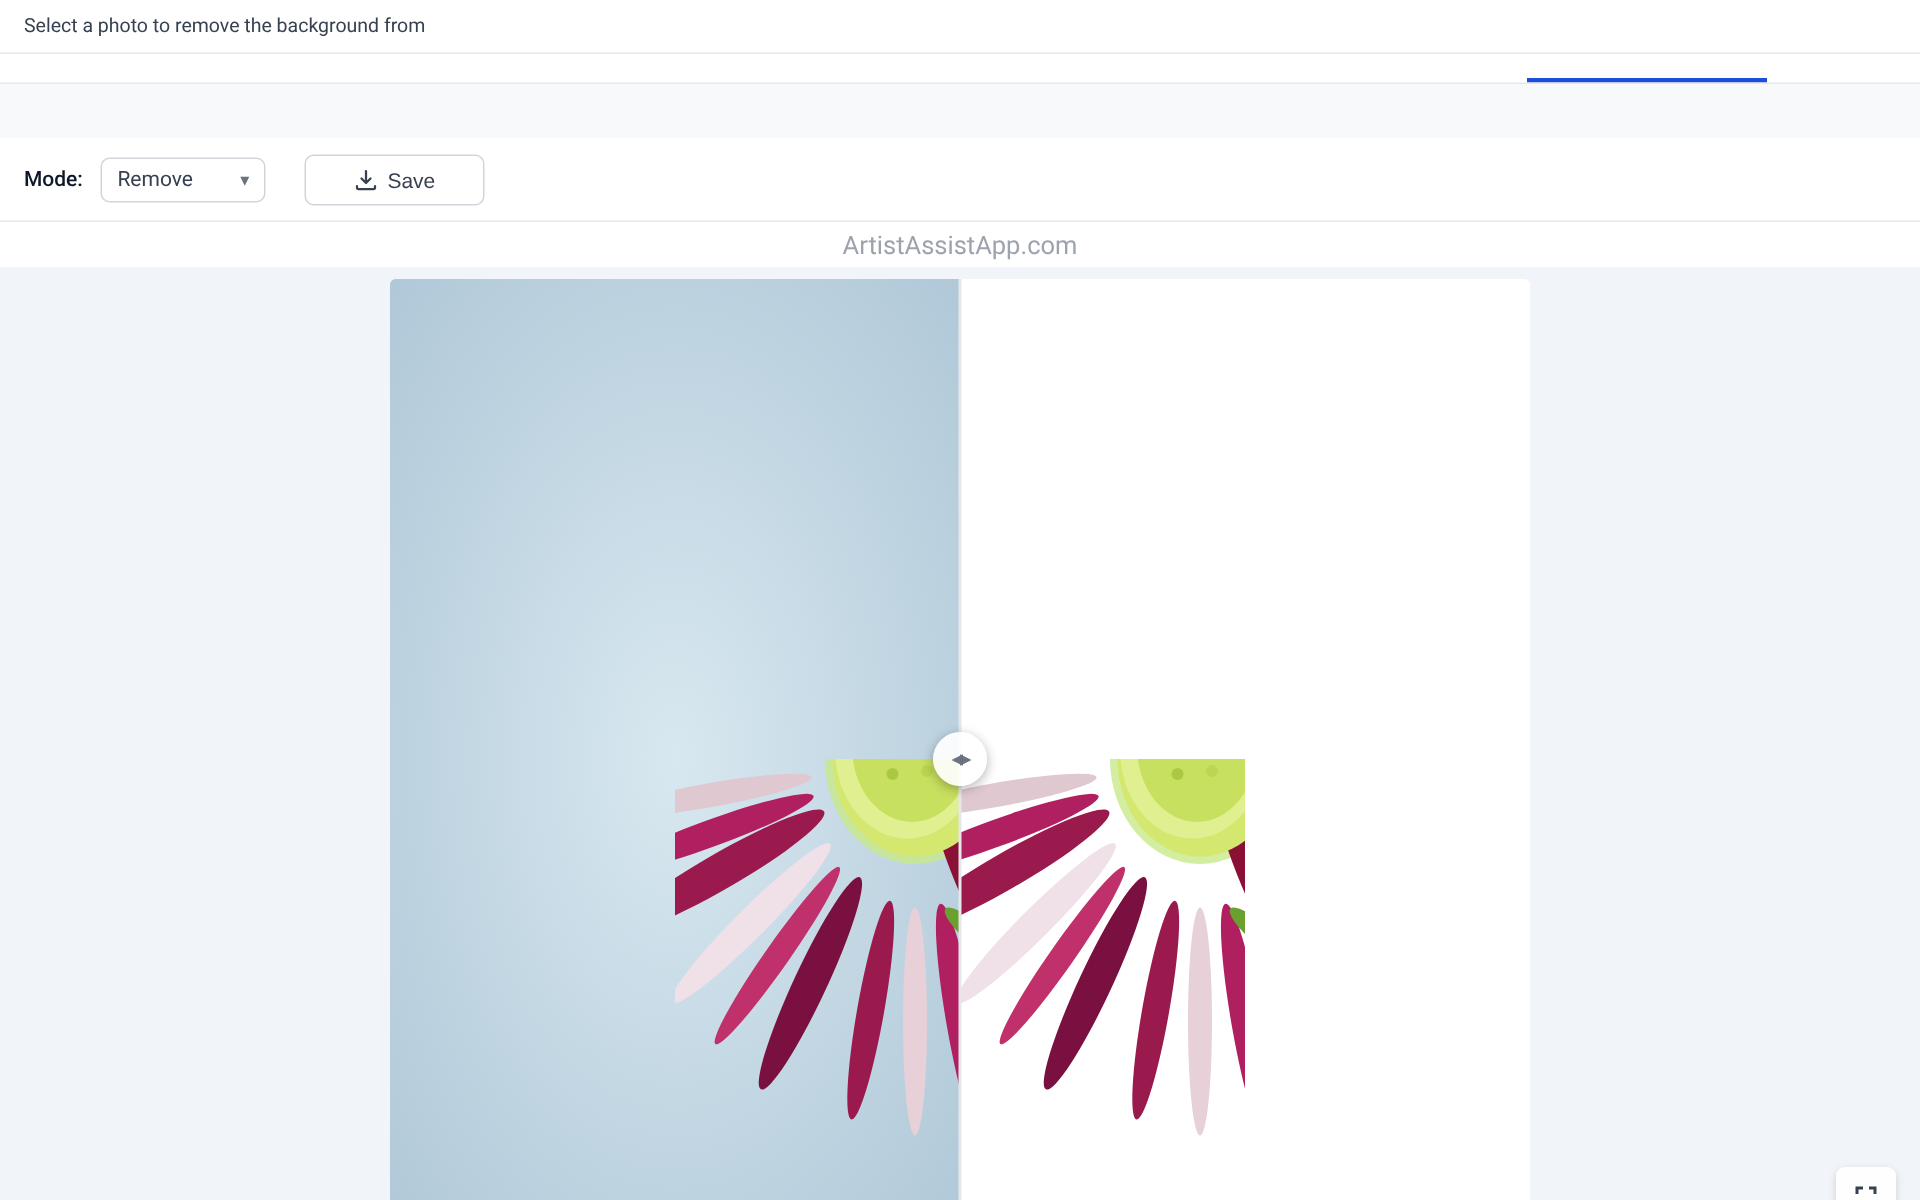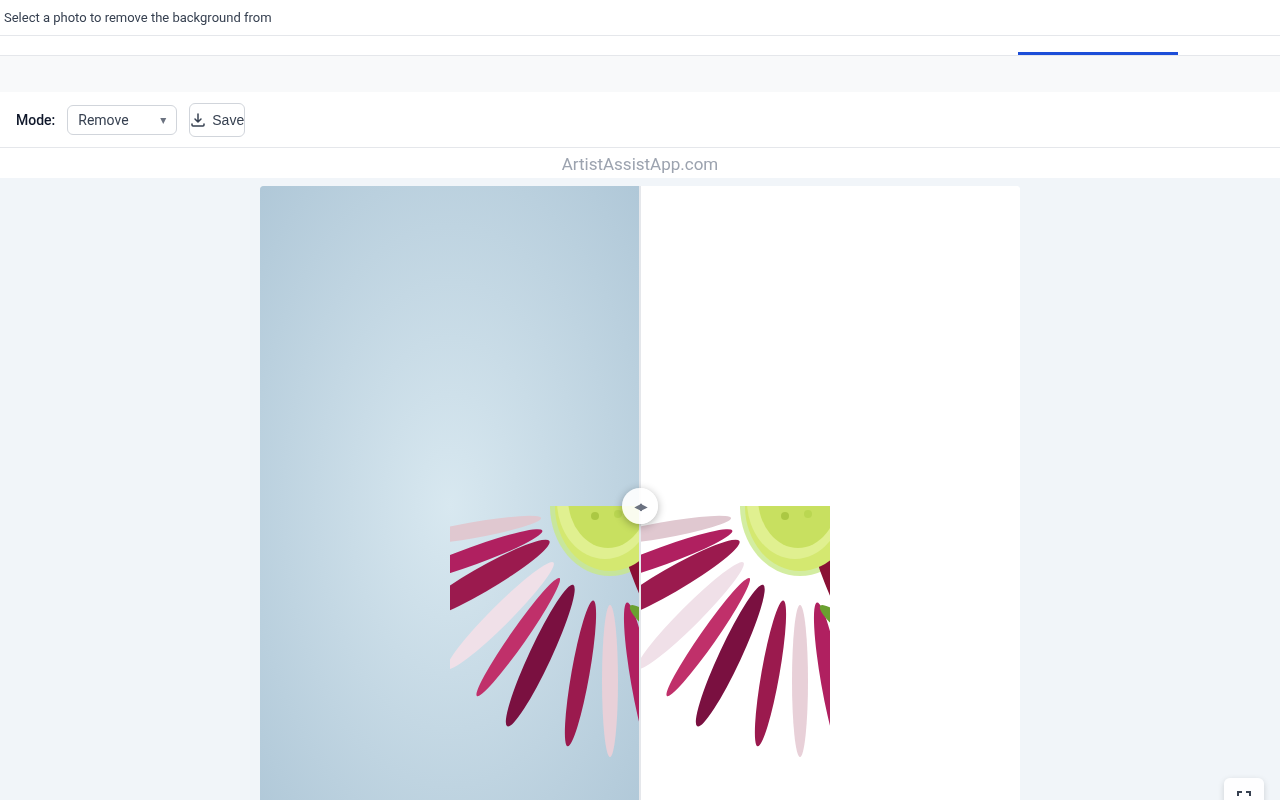--- a/index.html
+++ b/index.html
@@ -49,22 +49,22 @@
       display: flex; align-items: center; gap: 6px;
       background: #2563eb; color: #fff;
       border: none; border-radius: 6px;
       padding: 8px 16px; cursor: pointer;
       font-size: 14px; font-weight: 500;
     }
     .btn-save {
       display: flex; align-items: center; gap: 6px;
       background: #fff; color: #374151;
       border: 1px solid #d1d5db; border-radius: 6px;
-      padding: 8px 0; cursor: pointer;
-      font-size: 14px; font-weight: 500;
+      padding: 8px 32px; cursor: pointer;
+      font-size: 14px; font-weight: 500; margin-left: 14px;
     }
 
     
     .subtitle {
       font-size: 17px; color: #9ca3af;
       text-align: center; padding: 6px 0 4px;
       background: #fff;
     }
 
     
@@ -143,21 +143,21 @@
       cursor: pointer;
       box-shadow: 0 2px 6px rgba(0,0,0,0.15);
       z-index: 30;
     }
 
     
     .info-text {
       position: absolute;
       top: 0; left: 0;
       width: 100%;
-      padding: 10px 4px;
+      padding: 10px 16px;
       font-size: 13px; color: #374151;
       background: #fff;
       border-bottom: 1px solid #e5e7eb;
     }
   </style>
 </head>
 <body>
 
 <nav class="nav-bar">
   <div class="nav-item">

